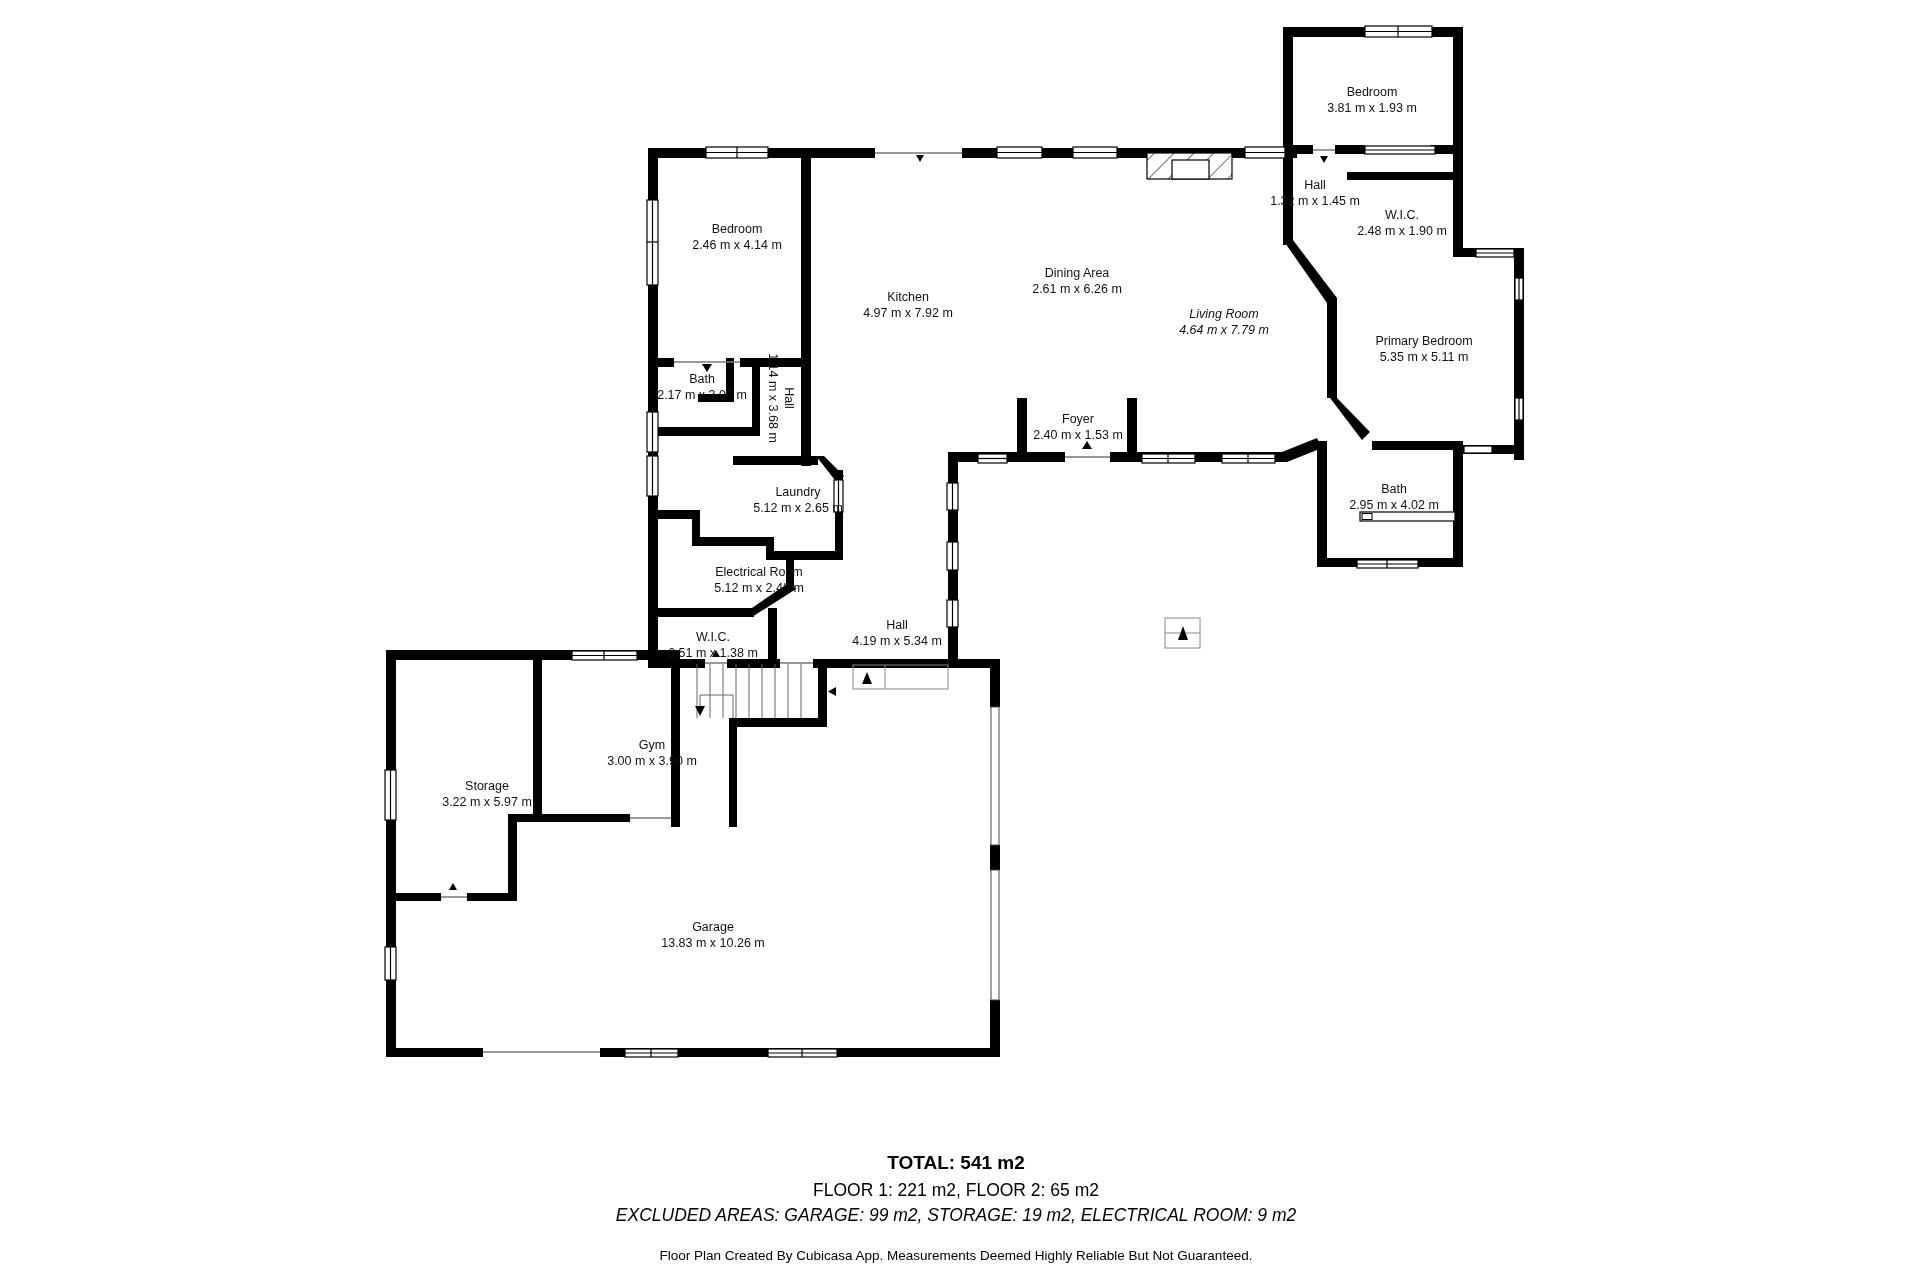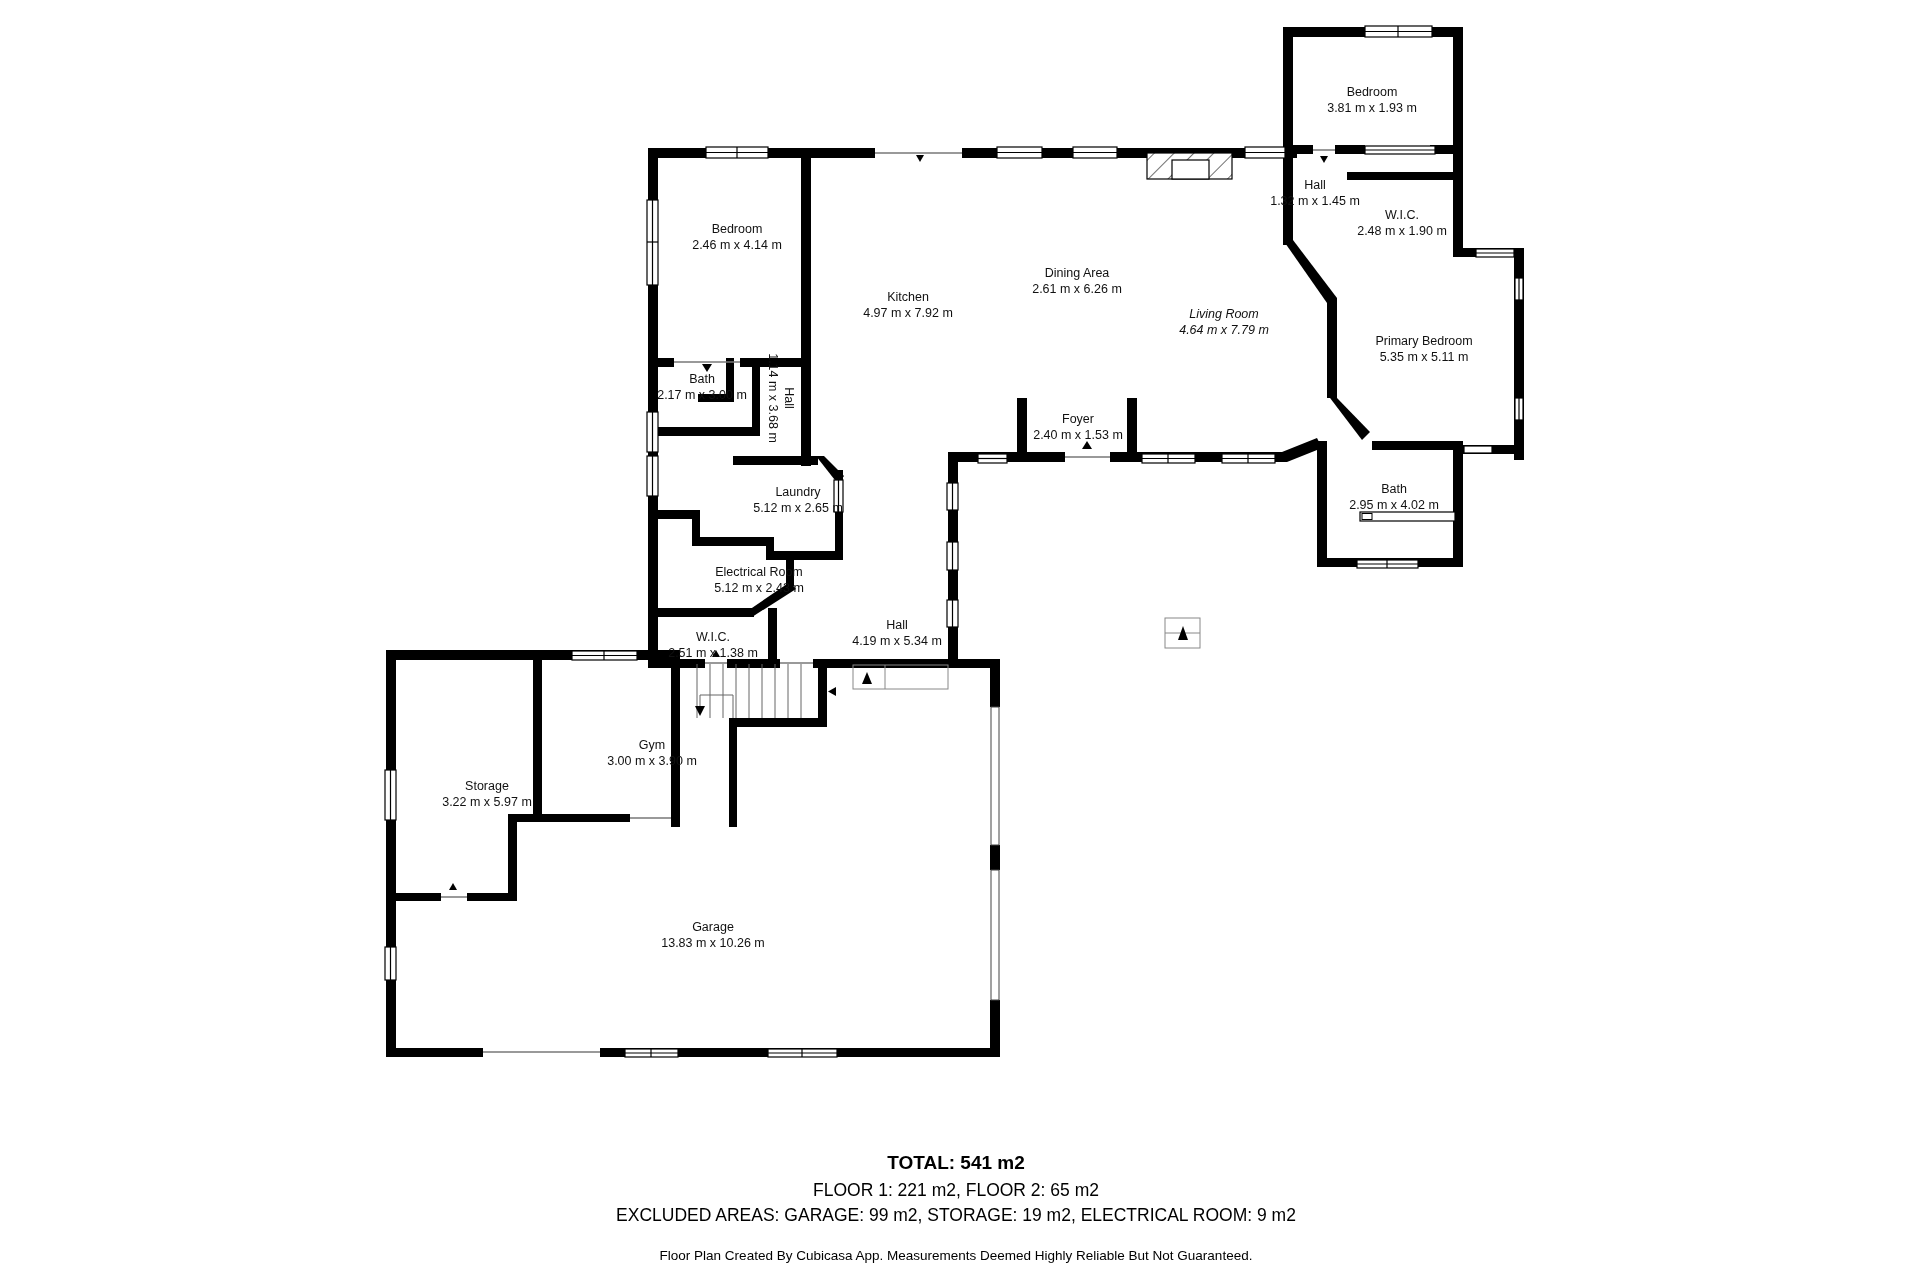--- a/index.html
+++ b/index.html
@@ -7,21 +7,21 @@
         font-family:"Liberation Sans", sans-serif;}
   .plan svg{position:absolute;left:0;top:0;}
   .room-label{position:absolute;transform:translate(-50%,-50%);text-align:center;
       color:#111;font-size:12.5px;line-height:1.3;white-space:nowrap;}
   .room-label .rname{display:block;}
   .room-label .rdims{display:block;}
   .room-label.rot90{transform:translate(-50%,-50%) rotate(90deg);}
   .footer{position:absolute;left:0;top:1152px;width:1912px;text-align:center;color:#000;}
   .footer .total{font-size:19px;font-weight:bold;margin:0 0 6px 0;}
   .footer .floors{font-size:17.5px;margin:0 0 4px 0;}
-  .footer .excluded{font-size:17.5px;margin:0;}
+  .footer .excluded{font-size:17.5px;margin:0;font-style:italic;}
   .footer .disclaimer{font-size:13.5px;margin:22px 0 0 0;}
 </style>
 </head>
 <body>
 
 <div class="plan">
 
   <svg width="1920" height="1280" viewBox="0 0 1920 1280">
     <defs>
       <pattern id="hatch" width="14" height="14" patternTransform="rotate(45)" patternUnits="userSpaceOnUse">

